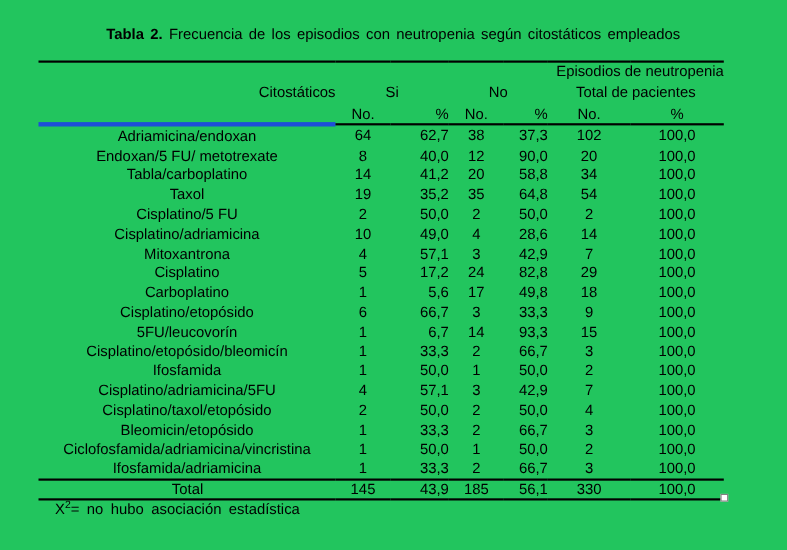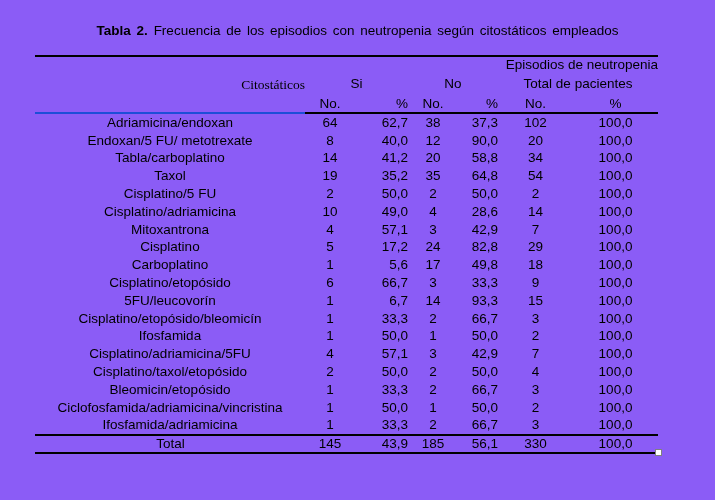--- a/index.html
+++ b/index.html
@@ -5,21 +5,21 @@
   html, body { margin: 0; padding: 0; }
   body {
     font-family: "Liberation Sans", sans-serif;
     background: #ffffff;
     color: #000000;
   }
   .page {
     position: relative;
     width: 715px;
     height: 500px;
-    background: #8b5cf6;
+    background: #22c55e;
     overflow: hidden;
   }
   .caption {
     position: absolute;
     top: 23px;
     left: 0;
     right: 0;
     text-align: center;
     font-size: 13.5px;
     word-spacing: 2px;
@@ -39,21 +39,21 @@
   table.freq td {
     padding: 0;
     line-height: 16px;
     vertical-align: middle;
     overflow: hidden;
     white-space: nowrap;
   }
   thead tr.h1 td { height: 16px; text-align: right; }
   thead tr.h2 td { height: 22px; }
   thead tr.h3 td { height: 17px; border-bottom: 2px solid #000; }
-  thead td.h-rowheader { border-bottom: 2px solid #1d4ed8; text-align: left; padding-left: 12px; font-family: Liberation Serif, serif; }
+  thead td.h-rowheader { border-bottom: 4px solid #1d4ed8; text-align: left; padding-left: 12px; }
   .h-group { text-align: center; }
   .h-span { text-align: center; }
   tbody td { height: 17.8px; }
   tfoot td { height: 16px; border-top: 2px solid #000; border-bottom: 2px solid #000; }
   .c-drug   { text-align: center; padding-left: 12px; }
   .c-num    { text-align: center; }
   .c-pct    { text-align: right; padding-right: 5px; }
   .c-totnum { text-align: center; padding-left: 6px; }
   .c-totpct { text-align: center; padding-left: 8px; }
   tfoot td.c-drug { padding-left: 1px; margin-left: 20px; }
@@ -285,16 +285,17 @@
         <td class="c-num">145</td>
         <td class="c-pct">43,9</td>
         <td class="c-num">185</td>
         <td class="c-pct">56,1</td>
         <td class="c-totnum">330</td>
         <td class="c-totpct">100,0</td>
       </tr>
     </tfoot>
   </table>
 
+  <div class="footnote"><span>X</span><sup>2</sup><span>= no hubo asociación estadística</span></div>
 
   <div class="artifact"></div>
 
 </div>
 
 </body></html>

